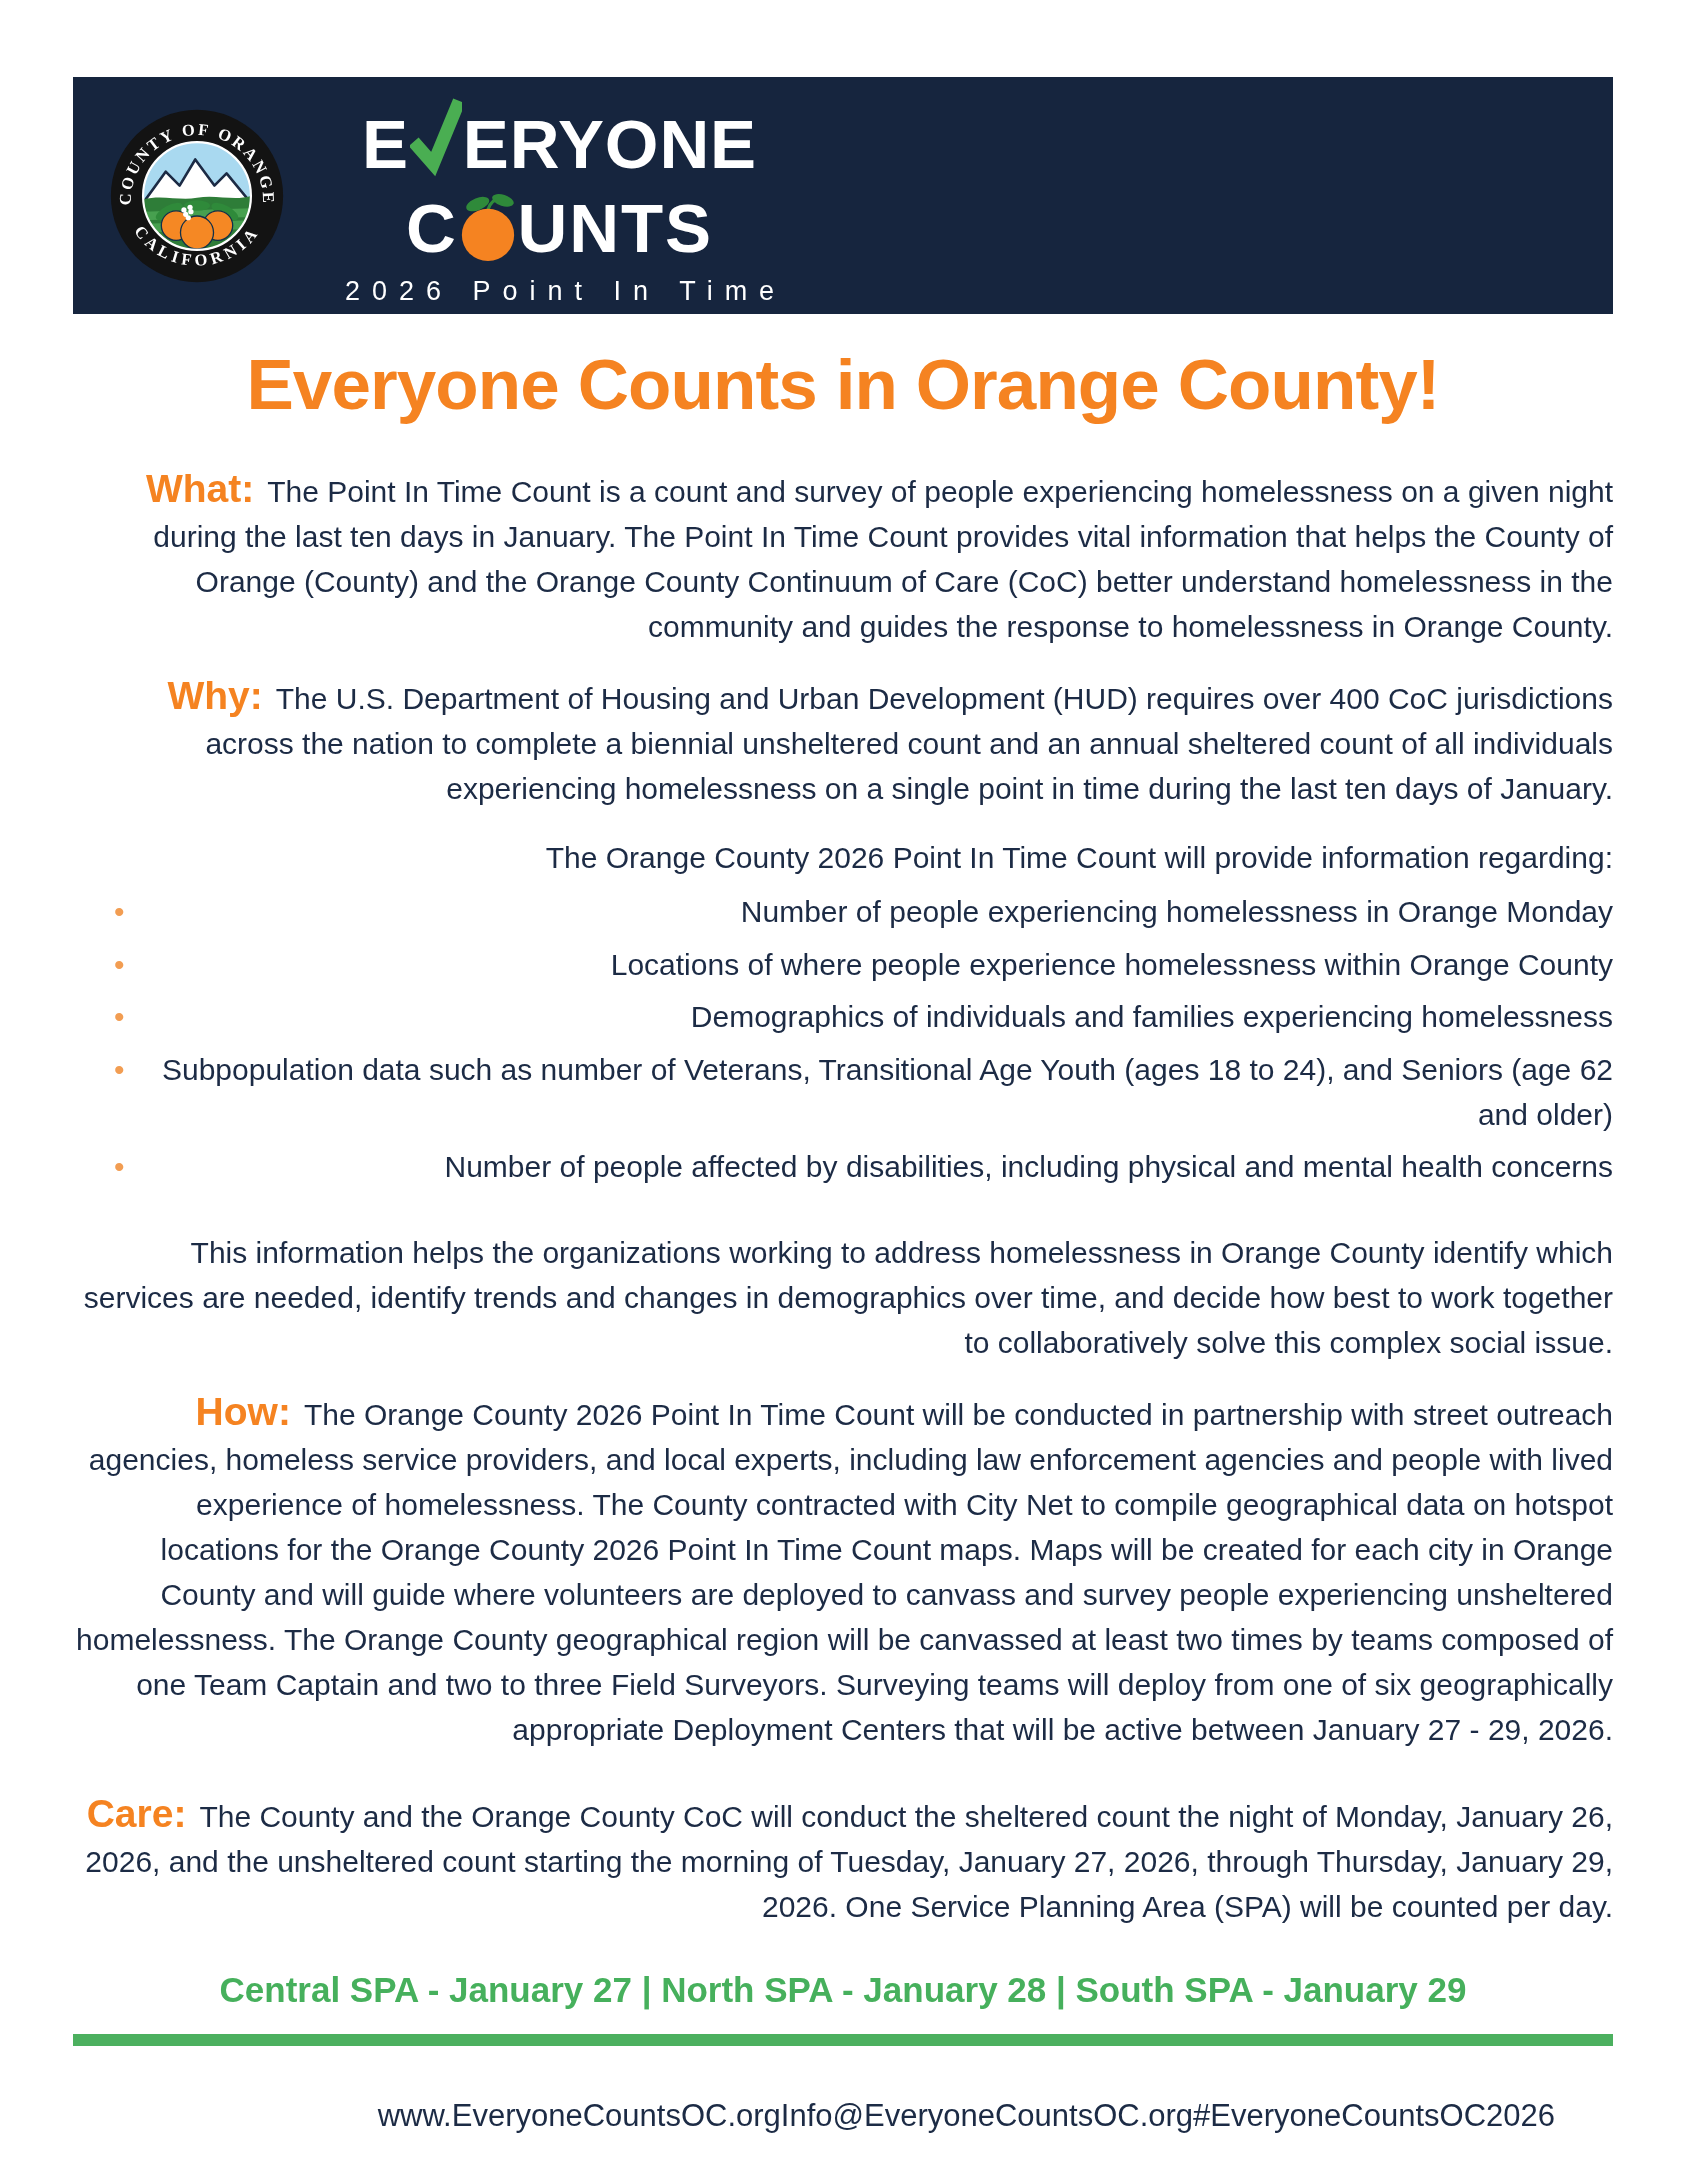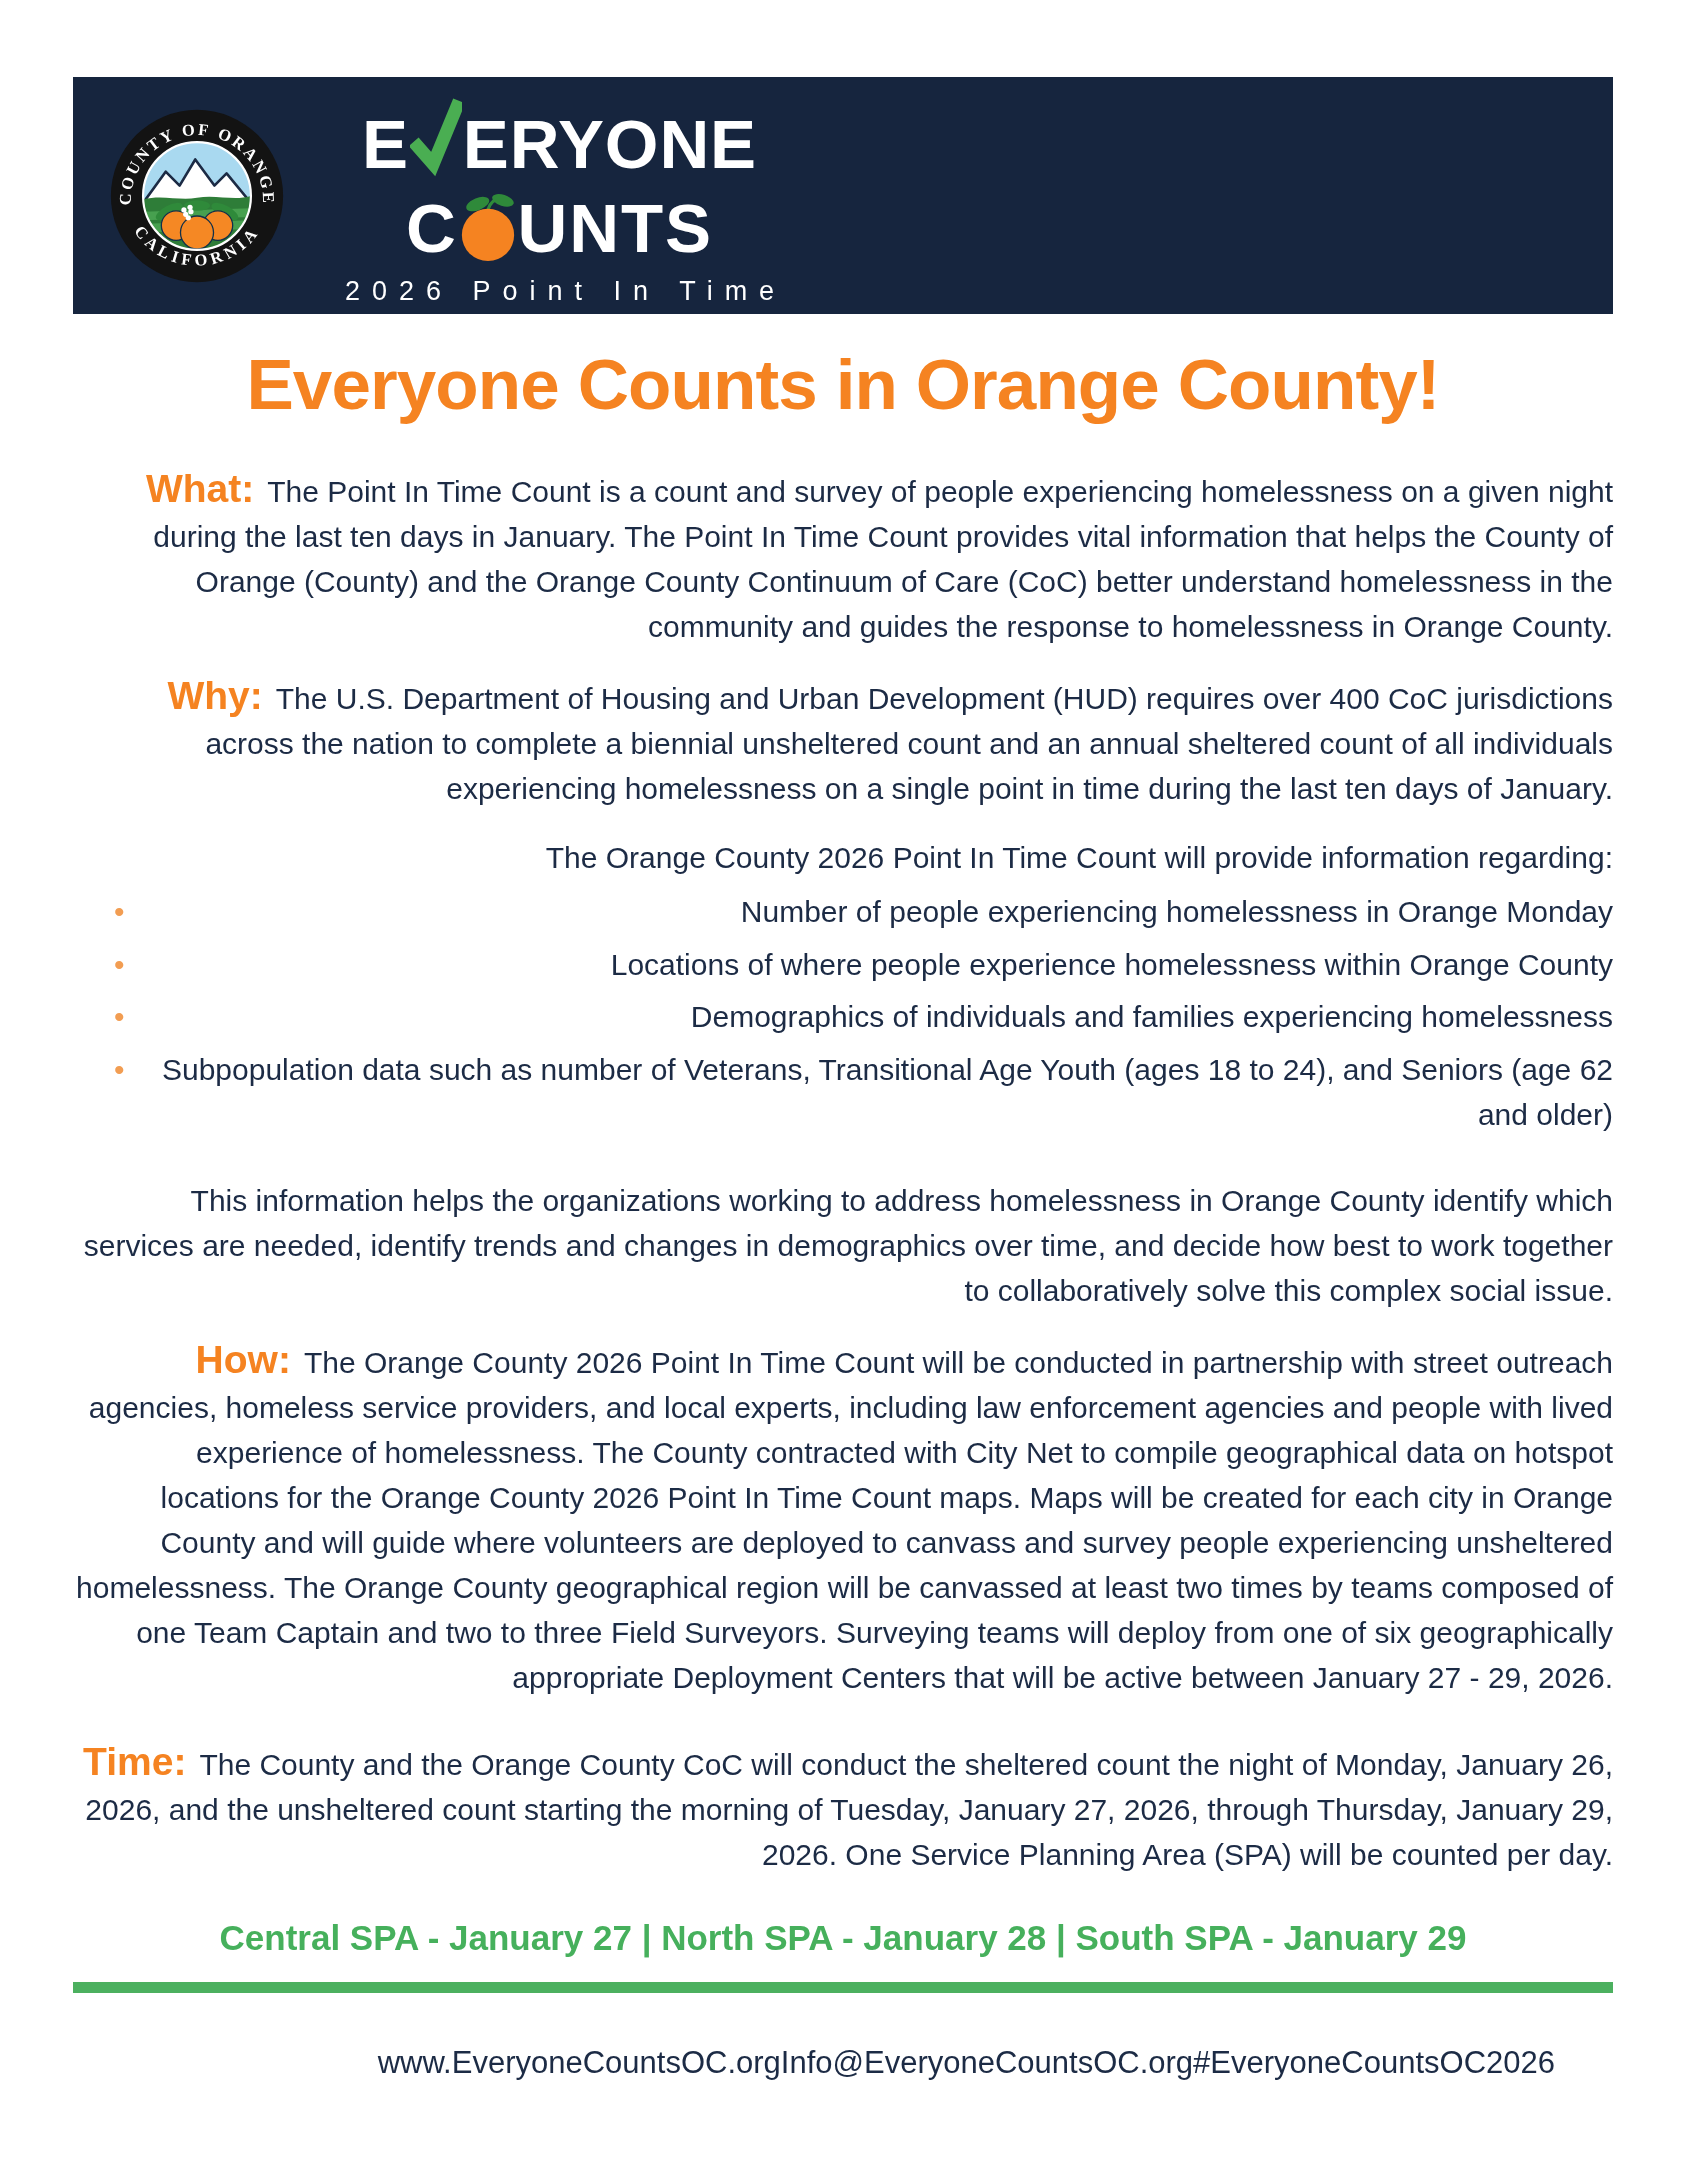--- a/index.html
+++ b/index.html
@@ -166,27 +166,28 @@
 
   <p class="para"><span class="section-label">Why:</span><span>The U.S. Department of Housing and Urban Development (HUD) requires over 400 CoC jurisdictions across the nation to complete a biennial unsheltered count and an annual sheltered count of all individuals experiencing homelessness on a single point in time during the last ten days of January.</span></p>
 
   <p class="para">The Orange County 2026 Point In Time Count will provide information regarding:</p>
 
   <ul class="points">
     <li>Number of people experiencing homelessness in Orange Monday</li>
     <li>Locations of where people experience homelessness within Orange County</li>
     <li>Demographics of individuals and families experiencing homelessness</li>
     <li>Subpopulation data such as number of Veterans, Transitional Age Youth (ages 18 to 24), and Seniors (age 62 and older)</li>
+    <li>Number of people affected by disabilities, including physical and mental health concerns</li>
   </ul>
 
   <p class="para impact">This information helps the organizations working to address homelessness in Orange County identify which services are needed, identify trends and changes in demographics over time, and decide how best to work together to collaboratively solve this complex social issue.</p>
 
   <p class="para how"><span class="section-label">How:</span><span>The Orange County 2026 Point In Time Count will be conducted in partnership with street outreach agencies, homeless service providers, and local experts, including law enforcement agencies and people with lived experience of homelessness. The County contracted with City Net to compile geographical data on hotspot locations for the Orange County 2026 Point In Time Count maps. Maps will be created for each city in Orange County and will guide where volunteers are deployed to canvass and survey people experiencing unsheltered homelessness. The Orange County geographical region will be canvassed at least two times by teams composed of one Team Captain and two to three Field Surveyors. Surveying teams will deploy from one of six geographically appropriate Deployment Centers that will be active between January 27 - 29, 2026.</span></p>
 
-  <p class="para when"><span class="section-label">Time:</span><span>The County and the Orange County CoC will conduct the sheltered count the night of Monday, January 26, 2026, and the unsheltered count starting the morning of Tuesday, January 27, 2026, through Thursday, January 29, 2026. One Service Planning Area (SPA) will be counted per day.</span></p>
+  <p class="para when"><span class="section-label">Care:</span><span>The County and the Orange County CoC will conduct the sheltered count the night of Monday, January 26, 2026, and the unsheltered count starting the morning of Tuesday, January 27, 2026, through Thursday, January 29, 2026. One Service Planning Area (SPA) will be counted per day.</span></p>
 </main>
 
 <div class="spa-line">Central SPA - January 27 | North SPA - January 28 | South SPA - January 29</div>
 
 <div class="green-bar"></div>
 
 <footer class="footer">
   <span>www.EveryoneCountsOC.org</span>
   <span>Info@EveryoneCountsOC.org</span>
   <span>#EveryoneCountsOC2026</span>

